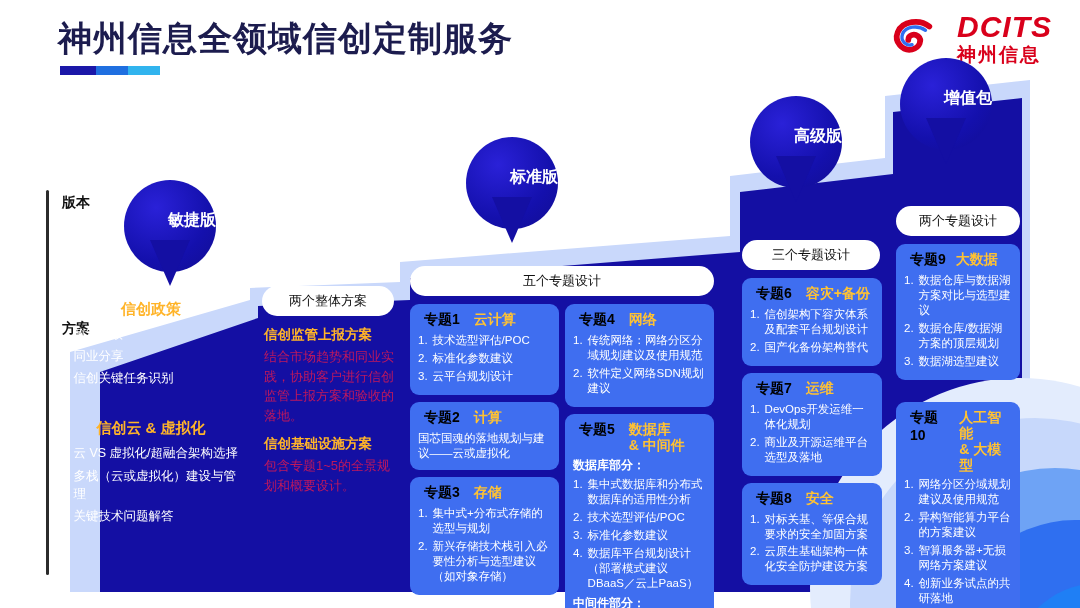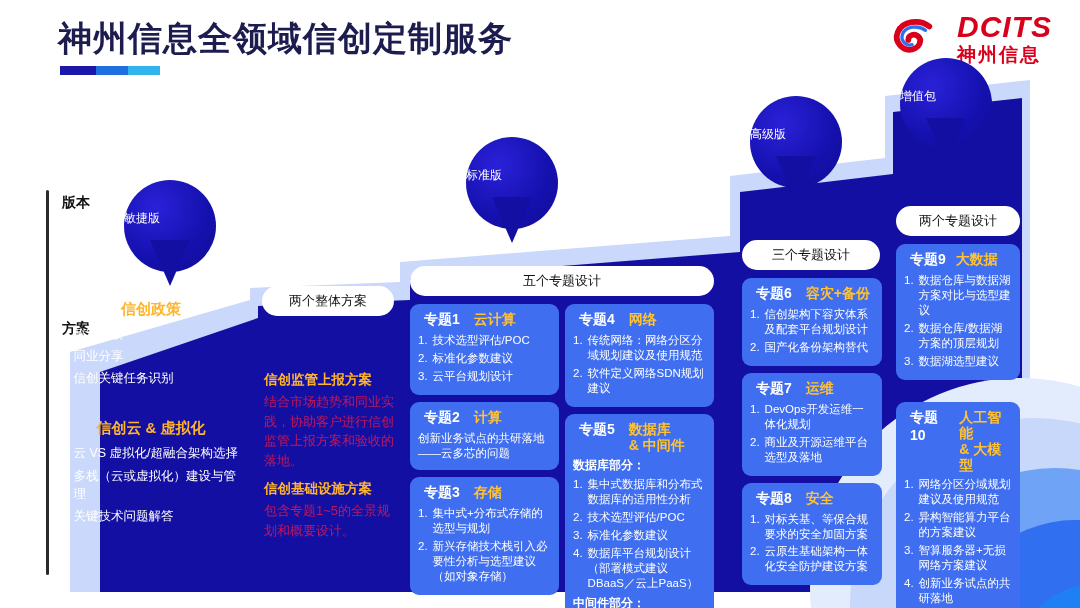--- a/index.html
+++ b/index.html
@@ -47,34 +47,34 @@
   .pill{
     background:#fff;border-radius:18px;color:#111;font-size:13px;
     text-align:center;padding:6px 10px;box-sizing:border-box;font-weight:normal;
   }
   .ttl{font-size:15px;font-weight:bold;color:#ffb429;text-align:center;margin:0 0 6px;}
   .ol{margin:0;padding:0;list-style:none;}
   .ol li{display:flex;gap:5px;font-size:12.5px;line-height:1.45;margin-bottom:4px;color:#fff;}
   .ol li .n{flex:0 0 auto;}
   .card{background:#3f6ef0;border-radius:9px;padding:7px 8px 8px;box-sizing:border-box;margin-bottom:7px;}
   .card-head{display:flex;align-items:baseline;justify-content:flex-start;gap:14px;margin-bottom:4px;padding-left:6px;}
-  .card-head .zt{font-size:14px;font-weight:bold;color:#ffffff;}
+  .card-head .zt{font-size:14px;font-weight:bold;color:#000000;}
   .card-head .tp{font-size:14px;font-weight:bold;color:#ffc233;line-height:1.15;}
   .card .ol li{font-size:11.5px;line-height:1.3;margin-bottom:3px;}
   .sub{font-size:12px;font-weight:bold;color:#fff;margin:4px 0 3px;}
   .plain{font-size:11.5px;line-height:1.35;color:#fff;margin:0;}
   .para{font-size:13px;line-height:1.5;color:#be185d;margin:0 0 10px;}
 
   
   .pin{position:absolute;width:92px;height:92px;}
   .pin .ball{position:absolute;left:0;top:0;width:92px;height:92px;border-radius:50%;
      background:radial-gradient(circle at 35% 30%,#2a21d8 0%,#1410ad 60%,#120d92 100%);}
   .pin .tail{position:absolute;left:50%;top:60px;margin-left:-20px;width:40px;height:46px;
      background:#140fa3;clip-path:polygon(0 0,100% 0,50% 100%);}
-  .pin .lbl{position:absolute;left:0;top:30px;width:92px;text-align:left;color:#fff;font-size:12px;font-weight:normal;z-index:3;}
+  .pin .lbl{position:absolute;left:0;top:30px;width:92px;text-align:right;color:#fff;font-size:16px;font-weight:bold;z-index:3;}
 </style>
 </head>
 <body>
 
 <svg class="stage" viewBox="0 0 1080 608" preserveAspectRatio="none">
 
   <path d="M70,352 L250,300 L250,288 L400,282 L400,262 L730,236 L730,176 L885,158 L885,96 L1030,80 L1030,592 L70,592 Z" fill="#c9d8fb"></path>
 
   <path d="M100,372 L258,318 L258,306 L410,300 L410,278 L740,252 L740,192 L893,174 L893,112 L1022,98 L1022,592 L100,592 Z" fill="#140fa3"></path>
 </svg>
@@ -161,21 +161,21 @@
     <li>
         <span class="n">3.</span>
         <span>关键技术问题解答</span>
       </li>
   </ul>
 </div>
 
 <div class="col" style="left:262px;top:286px;width:140px;height:300px;">
   <div class="pill" style="width:132px;">两个整体方案</div>
   <div style="padding:10px 4px 0 2px;">
-    <div style="font-size:13.5px;font-weight:bold;color:#ffb429;margin-bottom:3px;margin-top:45px;">信创监管上报方案</div>
+    <div style="font-size:13.5px;font-weight:bold;color:#ffb429;margin-bottom:3px;">信创监管上报方案</div>
     <p class="para">结合市场趋势和同业实践，协助客户进行信创监管上报方案和验收的落地。</p>
     <div style="font-size:13.5px;font-weight:bold;color:#ffb429;margin-bottom:3px;">信创基础设施方案</div>
     <p class="para">包含专题1~5的全景规划和概要设计。</p>
   </div>
 </div>
 
 <div class="col" style="left:410px;top:266px;width:310px;height:320px;">
   <div class="pill" style="width:304px;">五个专题设计</div>
 
   <div style="display:flex;gap:6px;margin-top:8px;">
@@ -199,21 +199,21 @@
               <span class="n">3.</span>
               <span>云平台规划设计</span>
             </li>
         </ul>
       </div>
       <div class="card">
         <div class="card-head">
           <span class="zt">专题2</span>
           <span class="tp">计算</span>
         </div>
-        <p class="plain">创新业务试点的共研落地——云多芯的问题</p>
+        <p class="plain">国芯国魂的落地规划与建议——云或虚拟化</p>
       </div>
       <div class="card">
         <div class="card-head">
           <span class="zt">专题3</span>
           <span class="tp">存储</span>
         </div>
         <ul class="ol">
           <li>
               <span class="n">1.</span>
               <span>集中式+分布式存储的选型与规划</span>

